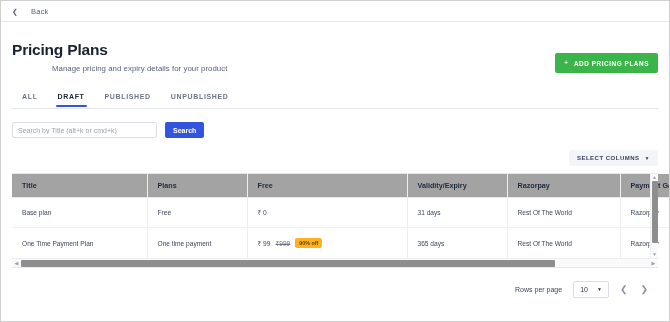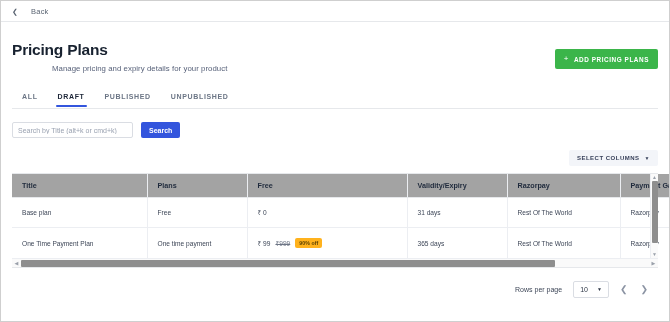--- a/index.html
+++ b/index.html
@@ -33,21 +33,21 @@
     font-size: 7px; line-height: 1; color: #5a6472;
   }
 
   
   .page {
     position: relative;
     padding: 0 11px;
   }
 
   .header-row {
-    display: flex; align-items: center; justify-content: space-between;
+    display: flex; align-items: flex-end; justify-content: space-between;
     padding-top: 19px;
   }
   .page-title {
     font-size: 15.5px; font-weight: bold; color: #182230; letter-spacing: -.2px;
   }
   .page-sub {
     font-size: 7.8px; color: #58627a; margin-top: 5px; letter-spacing: .05px; margin-left: 40px;
   }
 
   .add-btn {
@@ -88,21 +88,21 @@
     height: 2px; background: #3355dd;
     border-radius: 1px;
   }
 
   
   .search-row {
     display: flex; align-items: center; gap: 8px;
     margin-top: 13px;
   }
   .search-input {
-    width: 121px; height: 16px;
+    width: 145px; height: 16px;
     border: 1px solid #dadde3; border-radius: 2px;
     font-size: 7px; color: #2e3747;
     padding: 0 5px;
     font-family: "Liberation Sans", sans-serif;
     background: #ffffff;
     outline: none;
   }
   .search-input::placeholder { color: #9aa2b1; }
   .search-btn {
     background: #3355dd; color: #fff;

